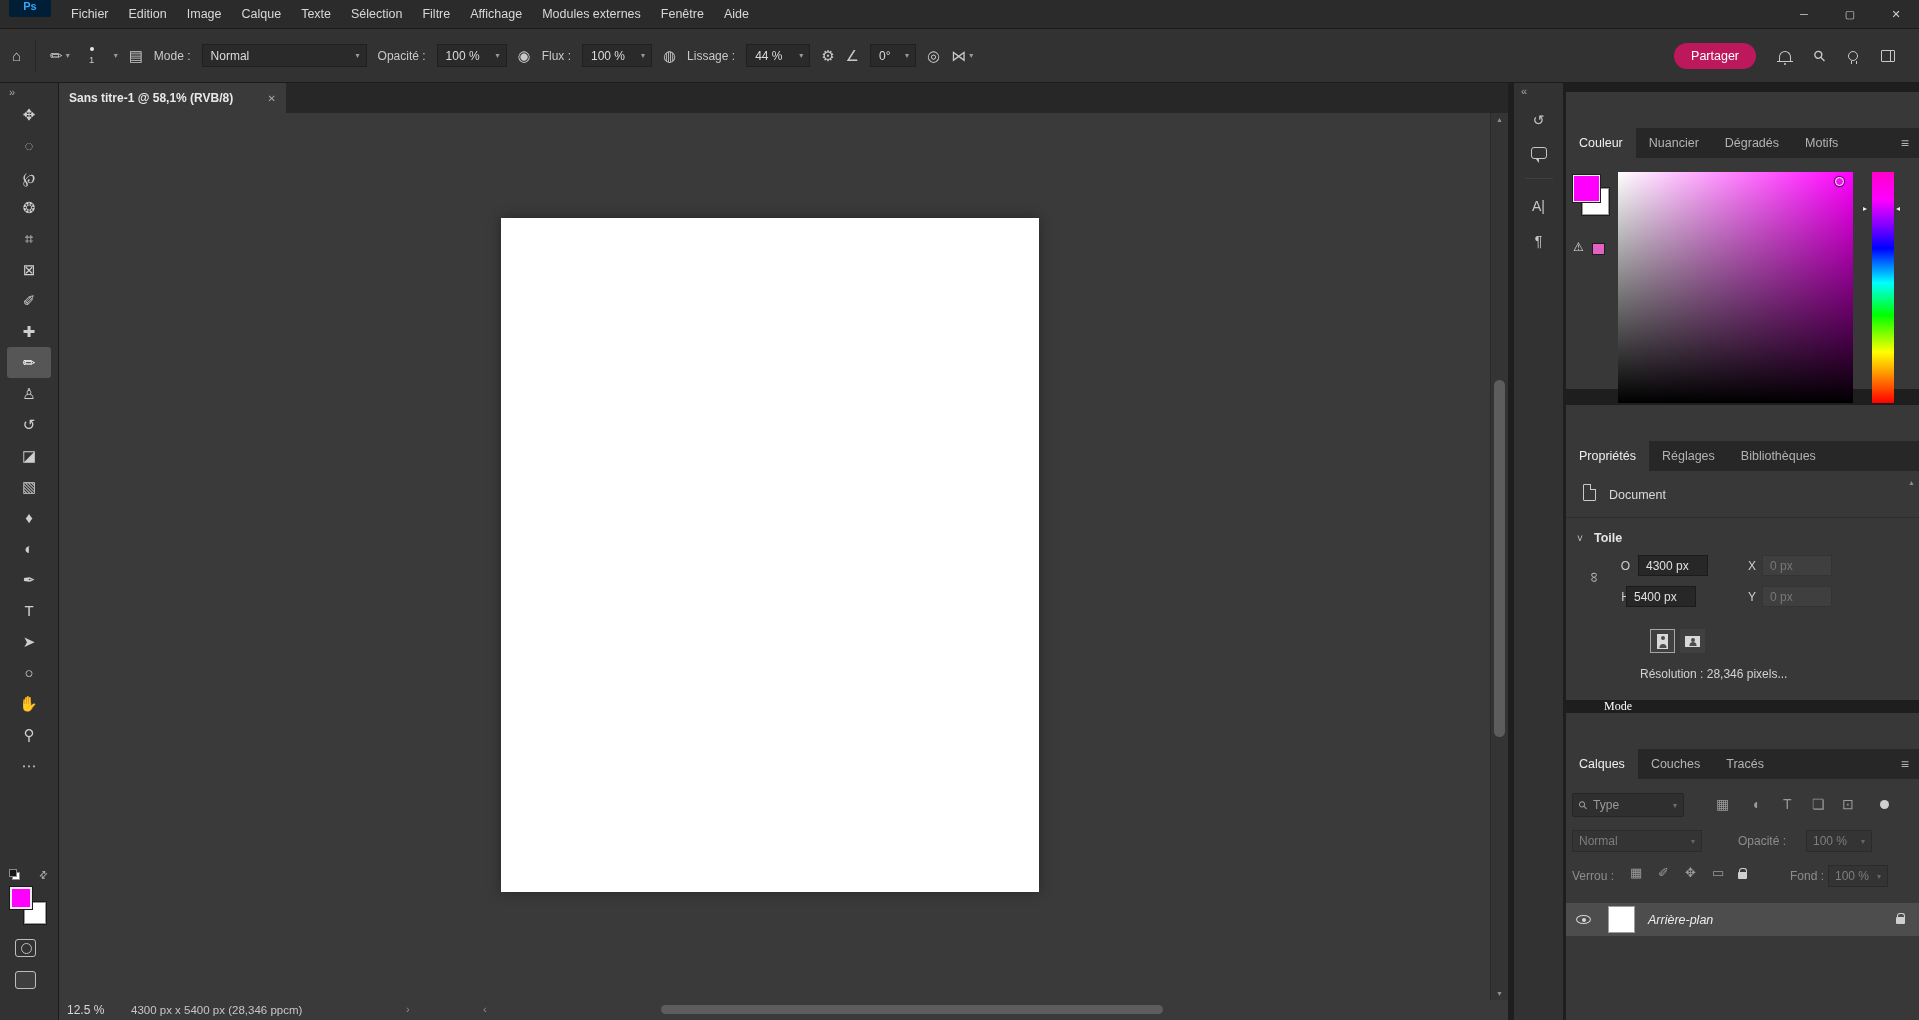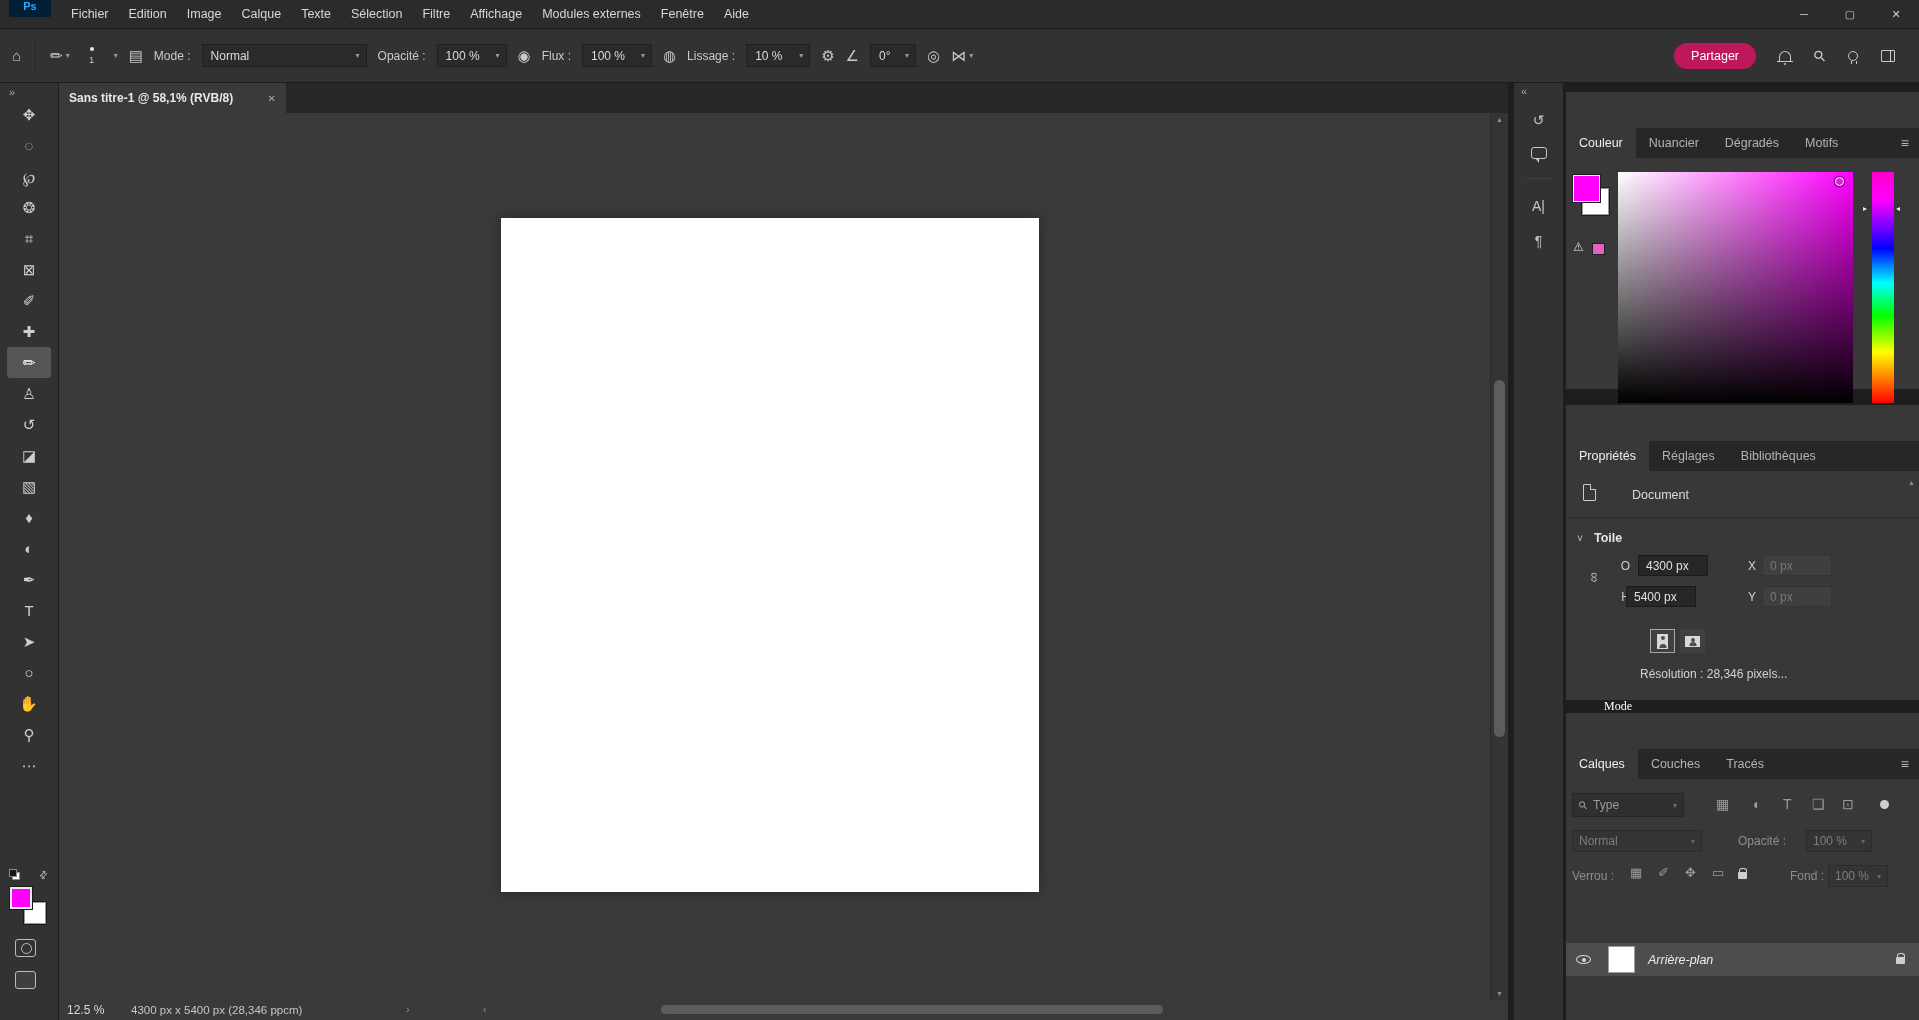--- a/index.html
+++ b/index.html
@@ -97,21 +97,21 @@
   .field-cursor { position:absolute; right:9px; top:5px; width:9px; height:9px; border:1px solid #fff; border-radius:50%; box-shadow:0 0 1px 1px rgba(0,0,0,.65); }
   .hue-bar { position:absolute; left:306px; top:14px; width:22px; height:231px;
     background:linear-gradient(to bottom,#ff00cc 0%,#ff00ff 12%,#7700ff 24%,#0000ff 33%,#00ffff 48%,#00ff00 62%,#ffff00 78%,#ff7700 90%,#ff0000 100%); }
   .hue-marker { position:absolute; font-size:8px; color:#f2f2f2; text-shadow:0 0 1px #000; top:46px; }
 
   
   #properties-panel { top:405px; height:295px; }
   .props-body { position:relative; height:265px; font-size:12px; }
   .page-icon { position:absolute; left:17px; top:13px; width:13px; height:17px; border:1px solid #c9c9c9; border-radius:1px; }
   .page-icon::after { content:''; position:absolute; right:-1px; top:-1px; width:5px; height:5px; background:#383838; border-left:1px solid #c9c9c9; border-bottom:1px solid #c9c9c9; }
-  .props-doc-label { position:absolute; left:43px; top:17px; color:#dadada; font-size:12.5px;margin-left:23px; }
+  .props-doc-label { position:absolute; left:43px; top:17px; color:#dadada; font-size:12.5px; }
   .props-divider { position:absolute; left:0; right:0; top:46px; height:1px; background:#2d2d2d; }
   .section-chevron { position:absolute; left:11px; top:62px; font-size:10px; color:#c6c6c6; }
   .section-title { position:absolute; left:28px; top:60px; font-weight:bold; font-size:12.5px; color:#e6e6e6; }
   .chain-glyph { position:absolute; left:24px; top:98px; font-size:14px; color:#b8b8b8; transform:rotate(90deg); }
   .prop-label { position:absolute; width:16px; text-align:right; color:#cfcfcf; }
   .prop-field { position:absolute; width:70px; height:21px; background:#272727; border:1px solid #1b1b1b; color:#e0e0e0; display:flex; align-items:center; padding-left:7px; }
   .prop-field.disabled { background:#3f3f3f; border-color:#343434; color:#787878; }
   .orient-btn { position:absolute; top:158px; width:25px; height:24px; background:#404040; border:1px solid #404040; display:flex; align-items:center; justify-content:center; }
   .orient-btn.sel { border-color:#a6a6a6; }
   .orient-fig { background:#d9d9d9; position:relative; }
@@ -130,21 +130,21 @@
   .layers-search .search-glyph { font-size:11px; color:#9a9a9a; }
   .layers-search::after { content:'▾'; font-size:8px; color:#6f6f6f; margin-left:auto; }
   .filter-glyph { position:absolute; top:17px; font-size:14px; color:#9a9a9a; }
   .filter-dot { position:absolute; left:314px; top:21px; width:9px; height:9px; border-radius:50%; background:#cfcfcf; }
   .layers-dd { position:absolute; height:22px; background:#343434; border:1px solid #2b2b2b; color:#7e7e7e; display:flex; align-items:center; padding:0 6px; }
   .layers-dd::after { content:'▾'; font-size:8px; color:#666; margin-left:auto; padding-left:6px; }
   .gray-label { position:absolute; color:#8d8d8d; }
   .lock-glyph { position:absolute; top:86px; font-size:13px; color:#9a9a9a; }
   .lock-icon { position:relative; width:9px; height:7px; background:#cfcfcf; border-radius:1px; display:inline-block; }
   .lock-icon::before { content:''; position:absolute; left:1px; top:-4px; width:6px; height:5px; border:1px solid #cfcfcf; border-bottom:none; border-radius:3px 3px 0 0; }
-  .layer-row { position:absolute; left:0; right:0; top:124px; height:33px; background:#4d4d4d; display:flex; align-items:center;margin-top:40px; }
+  .layer-row { position:absolute; left:0; right:0; top:124px; height:33px; background:#4d4d4d; display:flex; align-items:center; }
   .eye-icon { position:relative; width:15px; height:9px; border:1px solid #d5d5d5; border-radius:50%; display:inline-block; margin-left:10px; }
   .eye-icon::after { content:''; position:absolute; left:50%; top:50%; transform:translate(-50%,-50%); width:4px; height:4px; border-radius:50%; background:#d5d5d5; }
   .layer-thumb { width:27px; height:27px; background:#fff; border:1px solid #9d9d9d; margin-left:17px; }
   .layer-name { font-style:italic; font-size:12.5px; color:#ececec; margin-left:13px; }
   .layer-lock { margin-left:auto; margin-right:14px; }
   .layers-bottom { position:absolute; left:0; right:0; bottom:0; height:22px; background:#383838; border-top:1px solid #2f2f2f; }
   .lb-item { position:absolute; top:0; height:22px; width:22px; display:flex; align-items:center; justify-content:center; color:#b5b5b5; font-size:13px; }
   .linklayers-icon { position:relative; width:16px; height:8px; display:inline-block; }
   .linklayers-icon::before, .linklayers-icon::after { content:''; position:absolute; top:0; width:9px; height:8px; border:1px solid #b5b5b5; border-radius:4px; }
   .linklayers-icon::before { left:0; } .linklayers-icon::after { right:0; }
@@ -193,21 +193,21 @@
         <span>100 %</span>
       </span>
     <span class="ob-icon">◉</span>
     <span class="ob-label">Flux :</span>
     <span class="dd" style="width:70px">
         <span>100 %</span>
       </span>
     <span class="ob-icon">◍</span>
     <span class="ob-label">Lissage :</span>
     <span class="dd" style="width:64px">
-        <span>10 %</span>
+        <span>44 %</span>
       </span>
     <span class="ob-icon">⚙</span>
     <span class="ob-icon">∠</span>
     <span class="dd" style="width:46px">
         <span>0°</span>
       </span>
     <span class="ob-icon">◎</span>
     <span class="tool-badge">
       <span class="ob-icon">⋈</span>
       <span class="dd-caret">▾</span>

